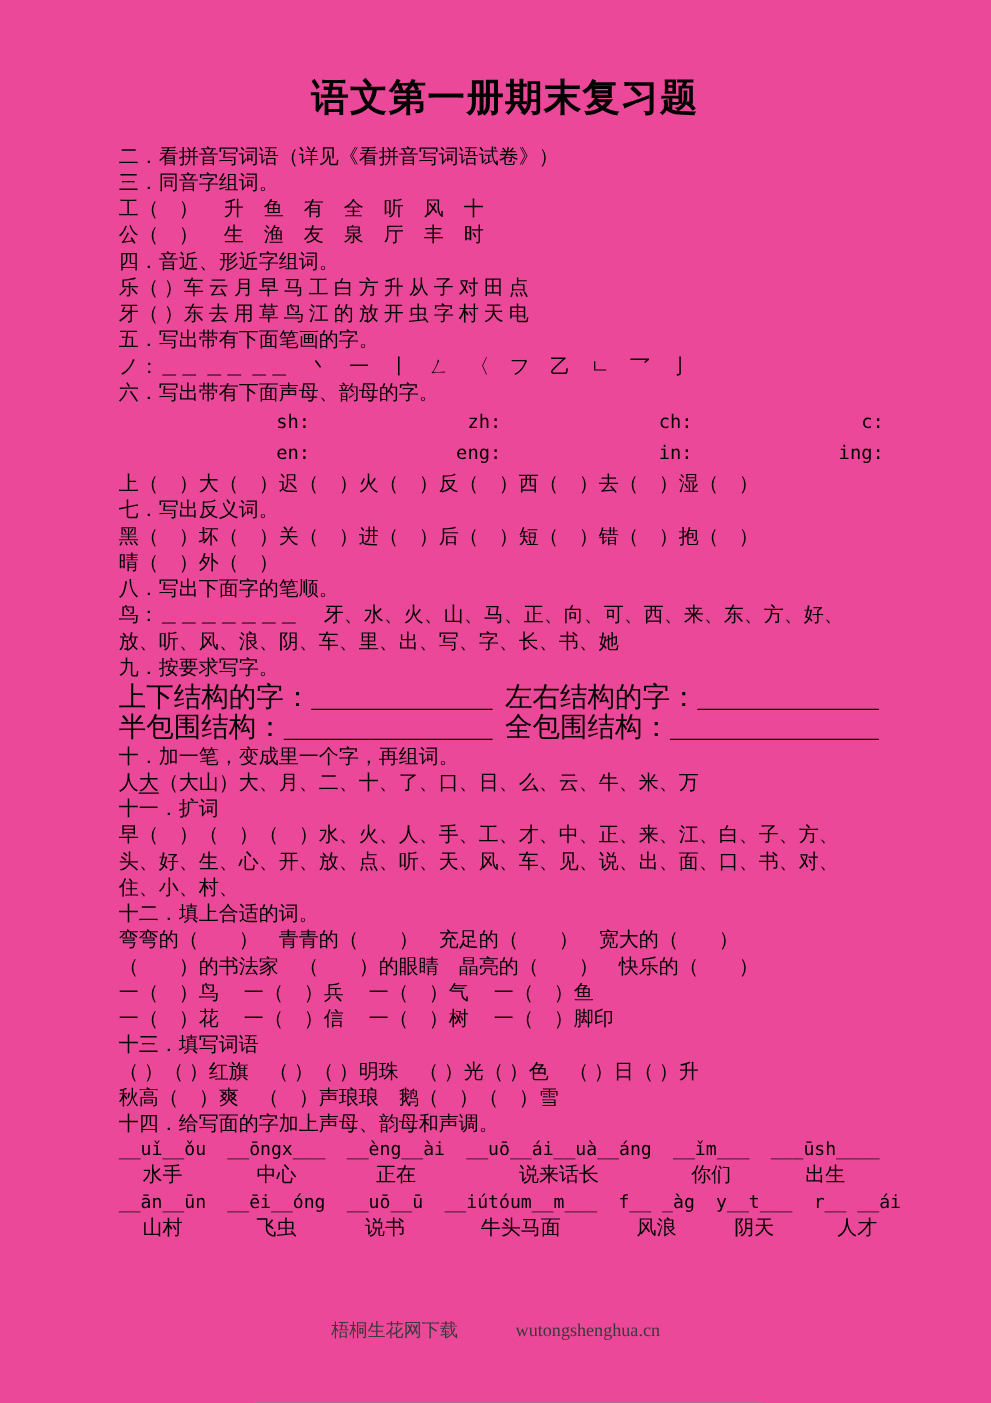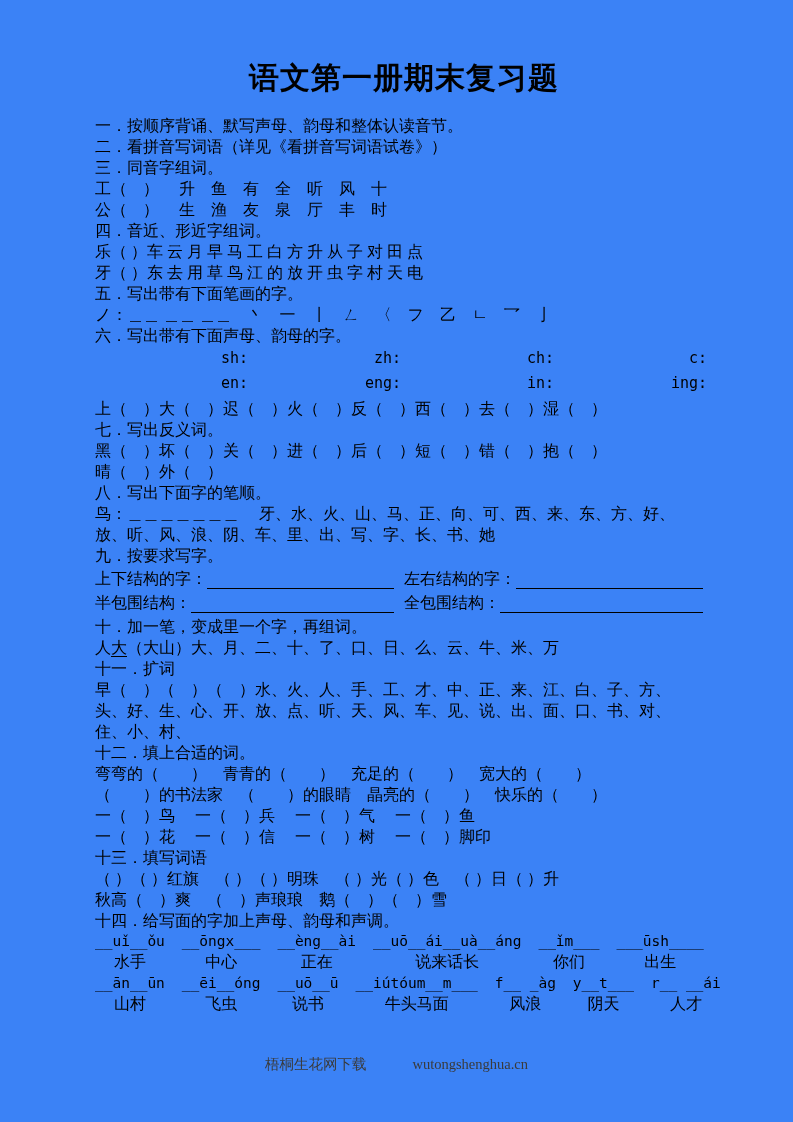--- a/index.html
+++ b/index.html
@@ -1,56 +1,55 @@
 <!DOCTYPE html>
 <html><head>
 <meta charset="utf-8">
 <style>
   html,body{margin:0;padding:0;background:#888;}
   .page{
-    width:793px;height:1122px;margin:0 auto;background:#3b82f6;
+    width:793px;height:1122px;margin:0 auto;background:#ec4899;
     box-sizing:border-box;position:relative;
     padding:58px 80px 0 95px;
     font-family:"Liberation Serif","DejaVu Serif",serif;
     color:#000;
   }
   .title{
     font-size:30px;font-weight:bold;text-align:center;
     margin:0 0 16px 0;letter-spacing:1px;color:#000;
     font-family:"Liberation Serif","DejaVu Serif",serif;
   }
   .body{font-size:16px;line-height:21px;}
   .line{white-space:nowrap;}
   .u{text-decoration:underline;text-underline-offset:3px;}
   
   .blank-row{display:flex;align-items:flex-end;margin:2px 0 3px 0;}
   .blank-row .bitem{display:flex;align-items:flex-end;}
   .blank-row.b4 .bitem{width:153px;flex-direction:column;}
   .blank-row.b2 .bitem{width:312px;}
   .blank-row .blabel{font-family:"DejaVu Sans Mono",monospace;font-size:15px;}
-  .blank-row.b2 .blabel{font-family:"Liberation Serif","DejaVu Serif",serif;font-size:16px;}
+  .blank-row.b2 .blabel{font-family:"Liberation Serif","DejaVu Serif",serif;font-size:22px;}
   .blank-row .bline{flex:1;border-bottom:1px solid #000;height:14px;margin-right:10px;}
   
   .pinyin-row{display:flex;gap:17px;margin:1px 0 2px 0;}
   .pgroup{text-align:center;}
   .py{font-family:"DejaVu Sans Mono",monospace;font-size:14.5px;line-height:19px;white-space:nowrap;}
   .hz{font-size:16px;line-height:21px;white-space:nowrap;}
   .footer{
     position:absolute;left:0;bottom:48px;width:100%;
     text-align:center;font-size:14.5px;color:#3a3a3a;
   }
   .footer .gap{display:inline-block;width:46px;}
 </style>
 </head>
 <body>
 
 <div class="page">
   <h1 class="title">语文第一册期末复习题</h1>
   <div class="body" id="doc-body">
-      <div class="line">一．按顺序背诵、默写声母、韵母和整体认读音节。</div>
       <div class="line">二．看拼音写词语（详见《看拼音写词语试卷》）</div>
       <div class="line">三．同音字组词。</div>
       <div class="line">工（　）　 升　鱼　有　全　听　风　十</div>
       <div class="line">公（　）　 生　渔　友　泉　厅　丰　时</div>
       <div class="line">四．音近、形近字组词。</div>
       <div class="line">乐（ ）车 云 月 早 马 工 白 方 升 从 子 对 田 点</div>
       <div class="line">牙（ ）东 去 用 草 鸟 江 的 放 开 虫 字 村 天 电</div>
       <div class="line">五．写出带有下面笔画的字。</div>
       <div class="line">ノ：＿＿ ＿＿ ＿＿　丶　一　丨　ㄥ　〈　フ　乙　ㄴ　乛　亅</div>
       <div class="line">六．写出带有下面声母、韵母的字。</div>

